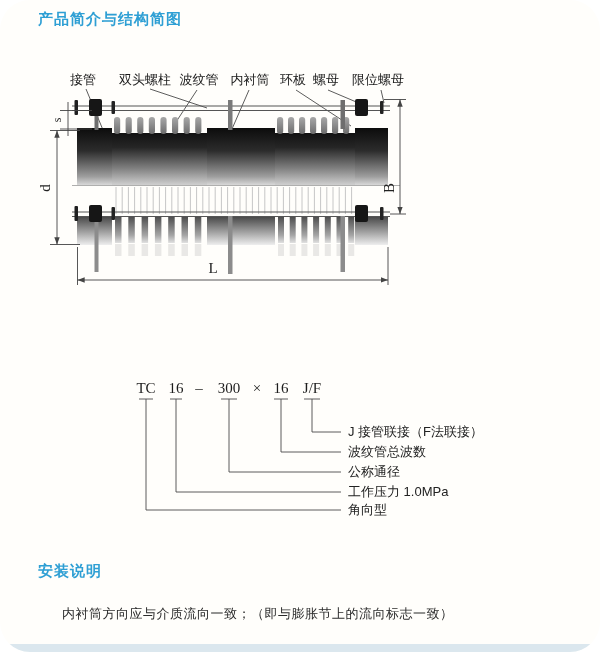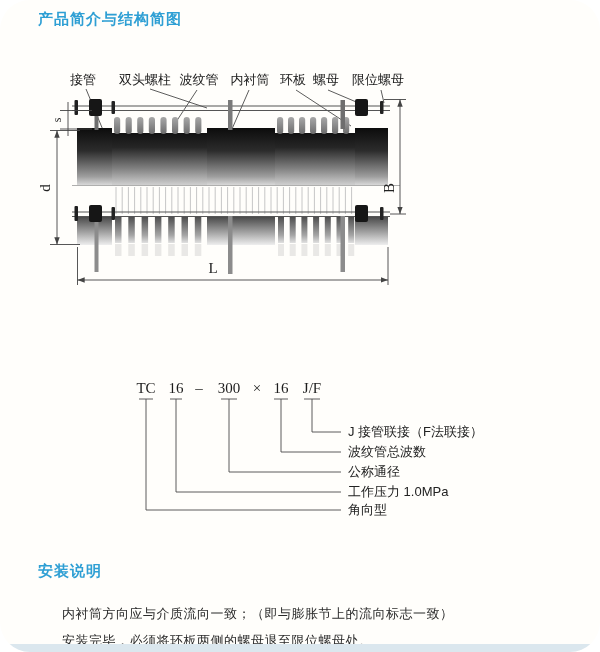--- a/index.html
+++ b/index.html
@@ -288,17 +288,16 @@
       <text class="callout-label" x="348" y="476">公称通径</text>
       <text class="callout-label" x="348" y="496">工作压力 1.0MPa</text>
       <text class="callout-label" x="348" y="514">角向型</text>
     </g>
   </svg>
 
   <div class="sec-title" id="title3">安装说明</div>
 
   <div class="install-text">
     <p>内衬筒方向应与介质流向一致；（即与膨胀节上的流向标志一致）</p>
-    <p>安装完毕，必须将环板两侧的螺母退至限位螺母处。</p>
   </div>
 
   <div class="footer-band"></div>
 </div>
 
 </body></html>

